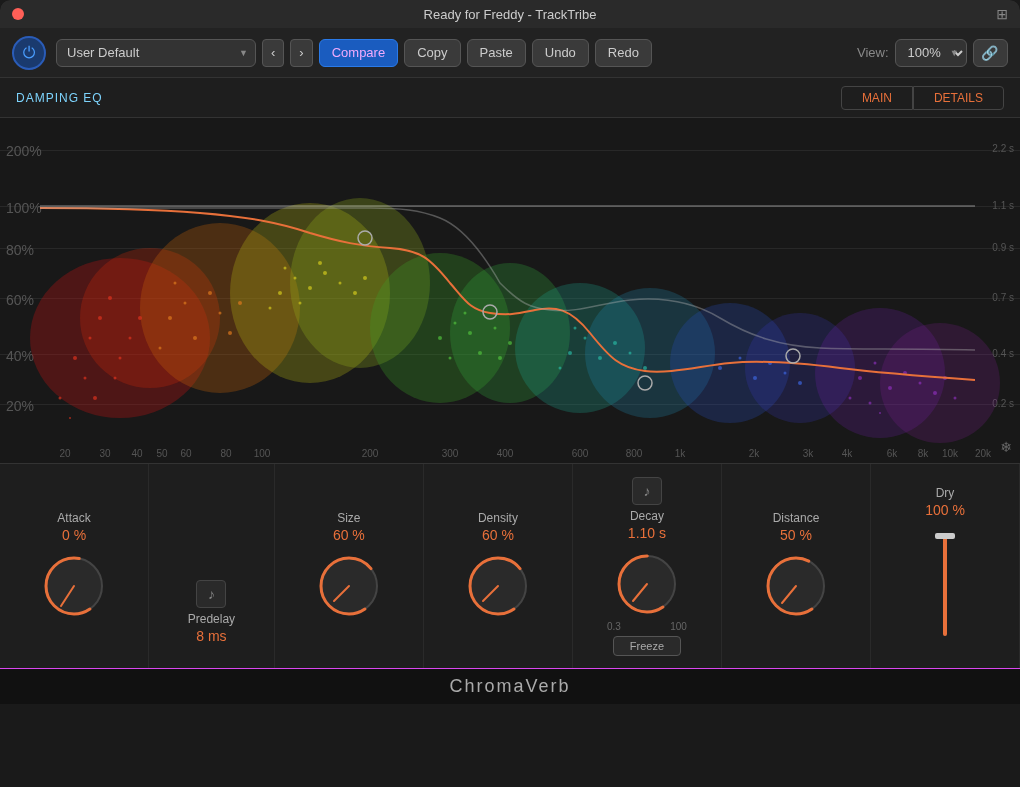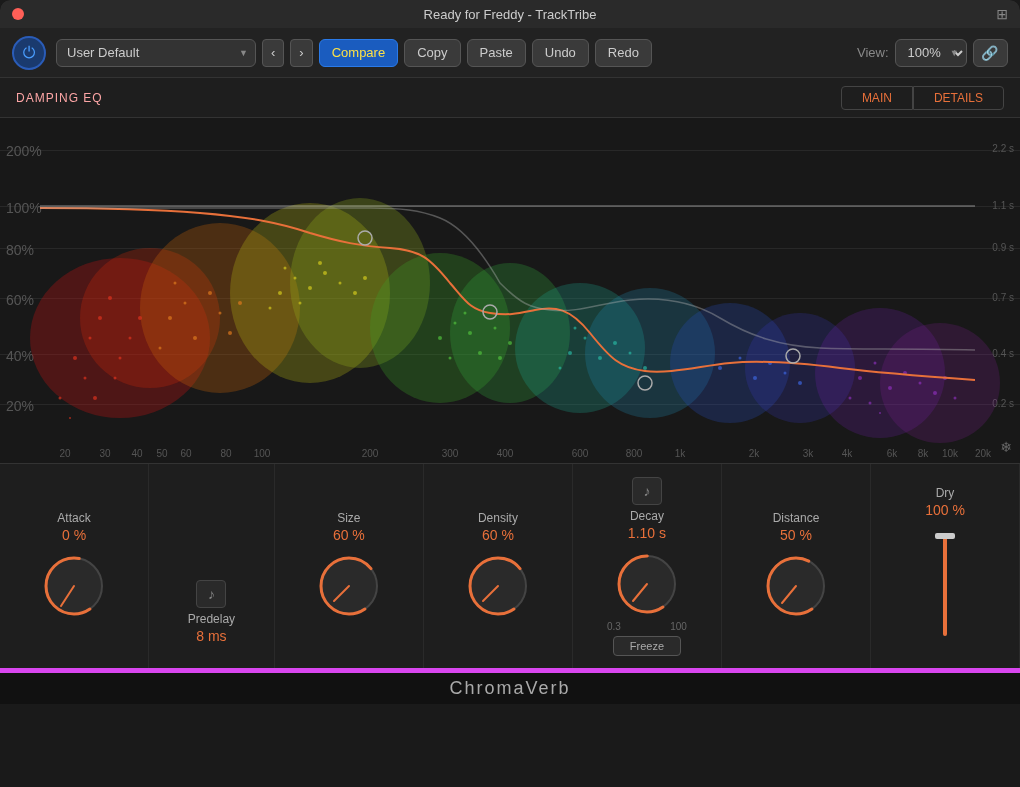--- a/index.html
+++ b/index.html
@@ -95,21 +95,21 @@
       height: 28px;
       cursor: pointer;
       display: flex;
       align-items: center;
       justify-content: center;
     }
     .compare-btn {
       background: #1a5cbf;
       border: 1px solid #2a7ae8;
       border-radius: 6px;
-      color: #fde047;
+      color: #f0abfc;
       font-size: 13px;
       padding: 4px 12px;
       height: 28px;
       cursor: pointer;
     }
     .toolbar-btn {
       background: #3a3a3a;
       border: 1px solid #555;
       border-radius: 6px;
       color: #ccc;
@@ -146,21 +146,21 @@
     
     .eq-header {
       background: #1e1e1e;
       height: 40px;
       display: flex;
       align-items: center;
       padding: 0 16px;
       border-bottom: 1px solid #333;
     }
     .eq-title {
-      color: #fca5a5;
+      color: #7dd3fc;
       font-size: 12px;
       font-weight: 500;
       letter-spacing: 1px;
       text-transform: uppercase;
       flex: 1;
     }
     .room-btn {
       background: #3d1a0a;
       border: 1px solid #8b3a1a;
       border-radius: 6px;
@@ -348,21 +348,21 @@
       flex: 0.8;
     }
 
     
     .footer {
       background: #111;
       height: 36px;
       display: flex;
       align-items: center;
       justify-content: center;
-      border-top: 5px solid #d946ef;
+      border-top: 1px solid #d946ef;
     }
     .footer-title {
       font-size: 18px;
       color: #aaa;
       font-weight: 300;
       letter-spacing: 2px;
     }
 
     
     .decay-group {

